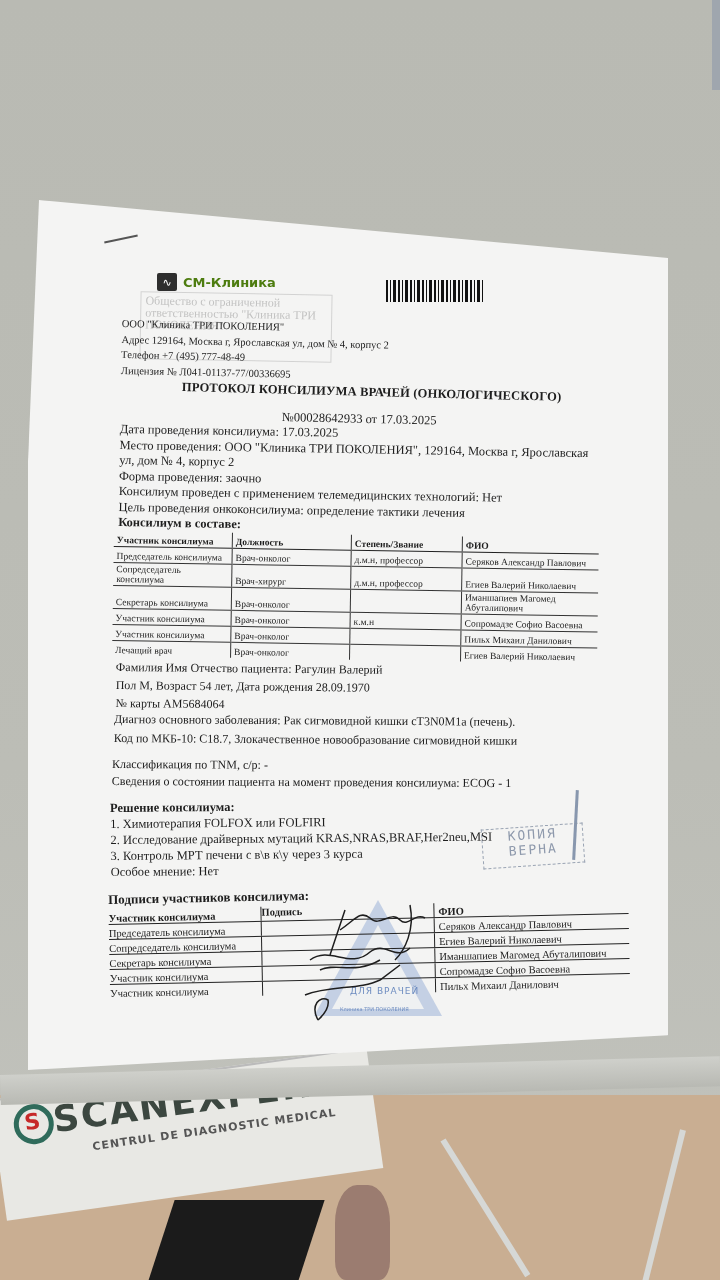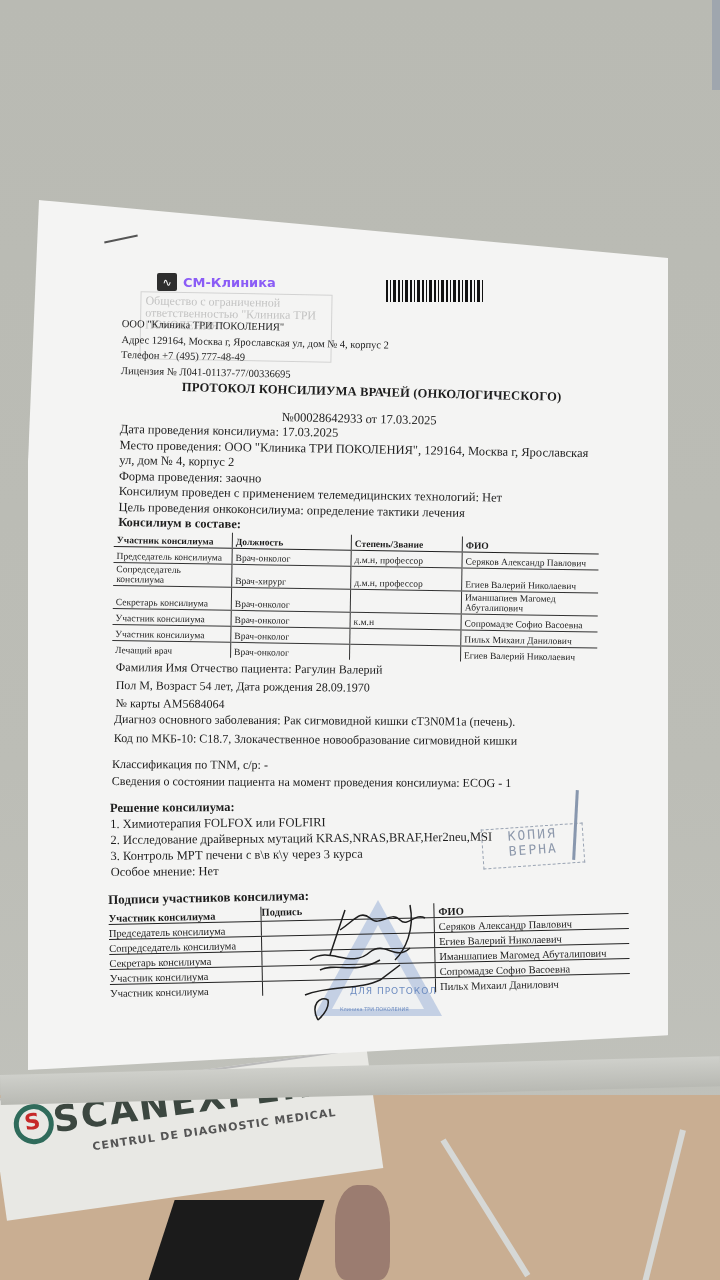--- a/index.html
+++ b/index.html
@@ -49,21 +49,21 @@
   }
   .doc {
     position:absolute; left:0; top:0; width:720px; height:1280px;
     transform-origin: 120px 270px;
     color:#1e1e1e;
   }
   .pen-mark { position:absolute; left:104px; top:238px; width:34px; height:2px; background:#555; transform:rotate(-12deg); }
 
   .header-logo { position:absolute; left:157px; top:273px; display:flex; align-items:center; gap:6px; }
   .logo-square { width:20px; height:18px; background:#2e2e2e; color:#fff; font-family:"DejaVu Sans", sans-serif; font-size:11px; display:flex; align-items:center; justify-content:center; border-radius:2px;}
-  .logo-name { font-family:"DejaVu Sans", sans-serif; font-weight:bold; font-size:13px; color:#8b5cf6; }
+  .logo-name { font-family:"DejaVu Sans", sans-serif; font-weight:bold; font-size:13px; color:#4d7c0f; }
   .stamp-rect { position:absolute; left:140px; top:293px; width:192px; height:68px; border:1px solid #b8b8b8; opacity:.55; font-size:12px; color:#9a9a9a; line-height:12px; padding:2px 4px; box-sizing:border-box; transform:rotate(1deg);}
   .barcode { position:absolute; left:386px; top:280px; width:97px; height:22px;
     background: repeating-linear-gradient(90deg, #111 0 2px, transparent 2px 4px, #111 4px 5px, transparent 5px 7px, #111 7px 10px, transparent 10px 12px);
   }
   .org-lines { position:absolute; left:122px; top:316px; font-size:10.5px; line-height:15.5px; transform:rotate(1.2deg); transform-origin:left top; }
   .org-lines div { white-space:nowrap; }
 
   .title { position:absolute; left:182px; top:380px; font-weight:bold; font-size:12.5px; letter-spacing:0.2px; transform:rotate(1.5deg); transform-origin:left top; white-space:nowrap;}
   .subtitle { position:absolute; left:282px; top:410px; font-size:12.5px; transform:rotate(1.3deg); transform-origin:left top; white-space:nowrap;}
 
@@ -221,21 +221,21 @@
   </div>
 
   <div class="copy-sig"></div>
   <div class="copy-stamp">
     <div>КОПИЯ</div>
     <div>ВЕРНА</div>
   </div>
 
   <div class="triangle-stamp"></div>
   <div class="triangle-inner"></div>
-  <div class="stamp-text">ДЛЯ ПРОТОКОЛ</div>
+  <div class="stamp-text">ДЛЯ ВРАЧЕЙ</div>
   <div class="stamp-text2">Клиника ТРИ ПОКОЛЕНИЯ</div>
 
   <div class="sig-block">
     <div class="sig-title">Подписи участников консилиума:</div>
     <div class="sig-row sig-head">
       <div class="r1">Участник консилиума</div>
       <div class="r2">Подпись</div>
       <div class="r3">ФИО</div>
     </div>
     <div class="sig-row">

